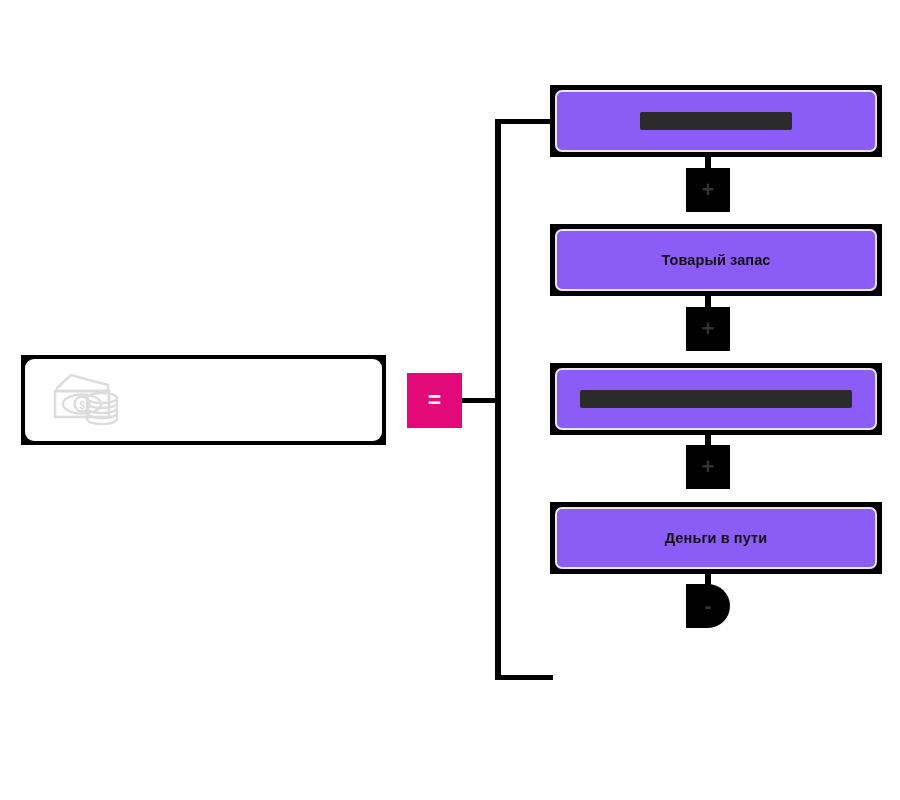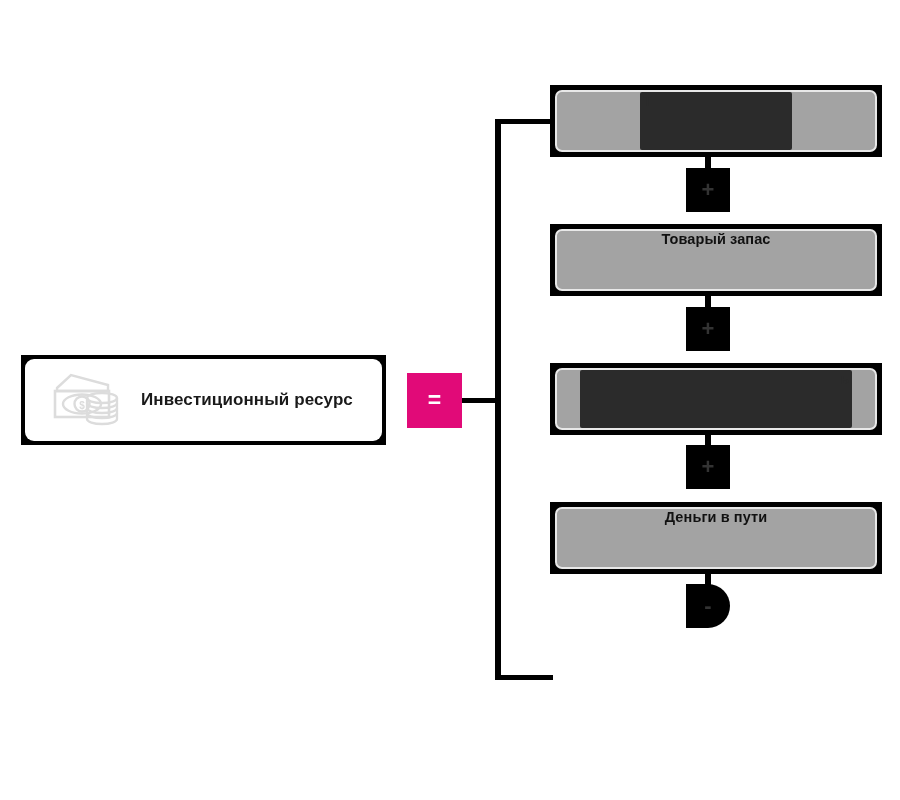--- a/index.html
+++ b/index.html
@@ -86,24 +86,25 @@
     position: absolute;
     left: 550px;
     width: 332px;
     height: 72px;
     background: #000000;
     padding: 5px;
   }
   .comp-box-inner {
     width: 100%;
     height: 100%;
-    background: #a3a3a3;
+    background: #8b5cf6;
     border: 2px solid #e8e8e8;
     border-radius: 7px;
     display: flex;
+    align-items: center;
     justify-content: center;
     position: relative;
     overflow: hidden;
   }
   .comp-label {
     font-size: 14.5px;
     font-weight: bold;
     color: #111111;
     letter-spacing: 0.1px;
     white-space: nowrap;
@@ -177,21 +178,20 @@
         <g fill="none" stroke="#dcdcdc" stroke-width="2.3">
           <ellipse cx="51" cy="27" rx="15" ry="5"></ellipse>
           <path d="M36 27 L36 48"></path>
           <path d="M66 27 L66 48"></path>
           <path d="M36 32 a15 5 0 0 0 30 0"></path>
           <path d="M36 37 a15 5 0 0 0 30 0"></path>
           <path d="M36 42 a15 5 0 0 0 30 0"></path>
           <path d="M36 48 a15 5 0 0 0 30 0"></path>
         </g>
       </svg>
-      <span class="source-label">Инвестиционный ресурс</span>
     </div>
   </div>
 
   <div class="eq-op">
     <span class="eq-glyph">=</span>
   </div>
 
   <div class="comp-box" style="top:85px;">
     <div class="comp-box-inner">
       <span class="comp-label redacted" style="width:152px; text-align:left;">Т</span>

